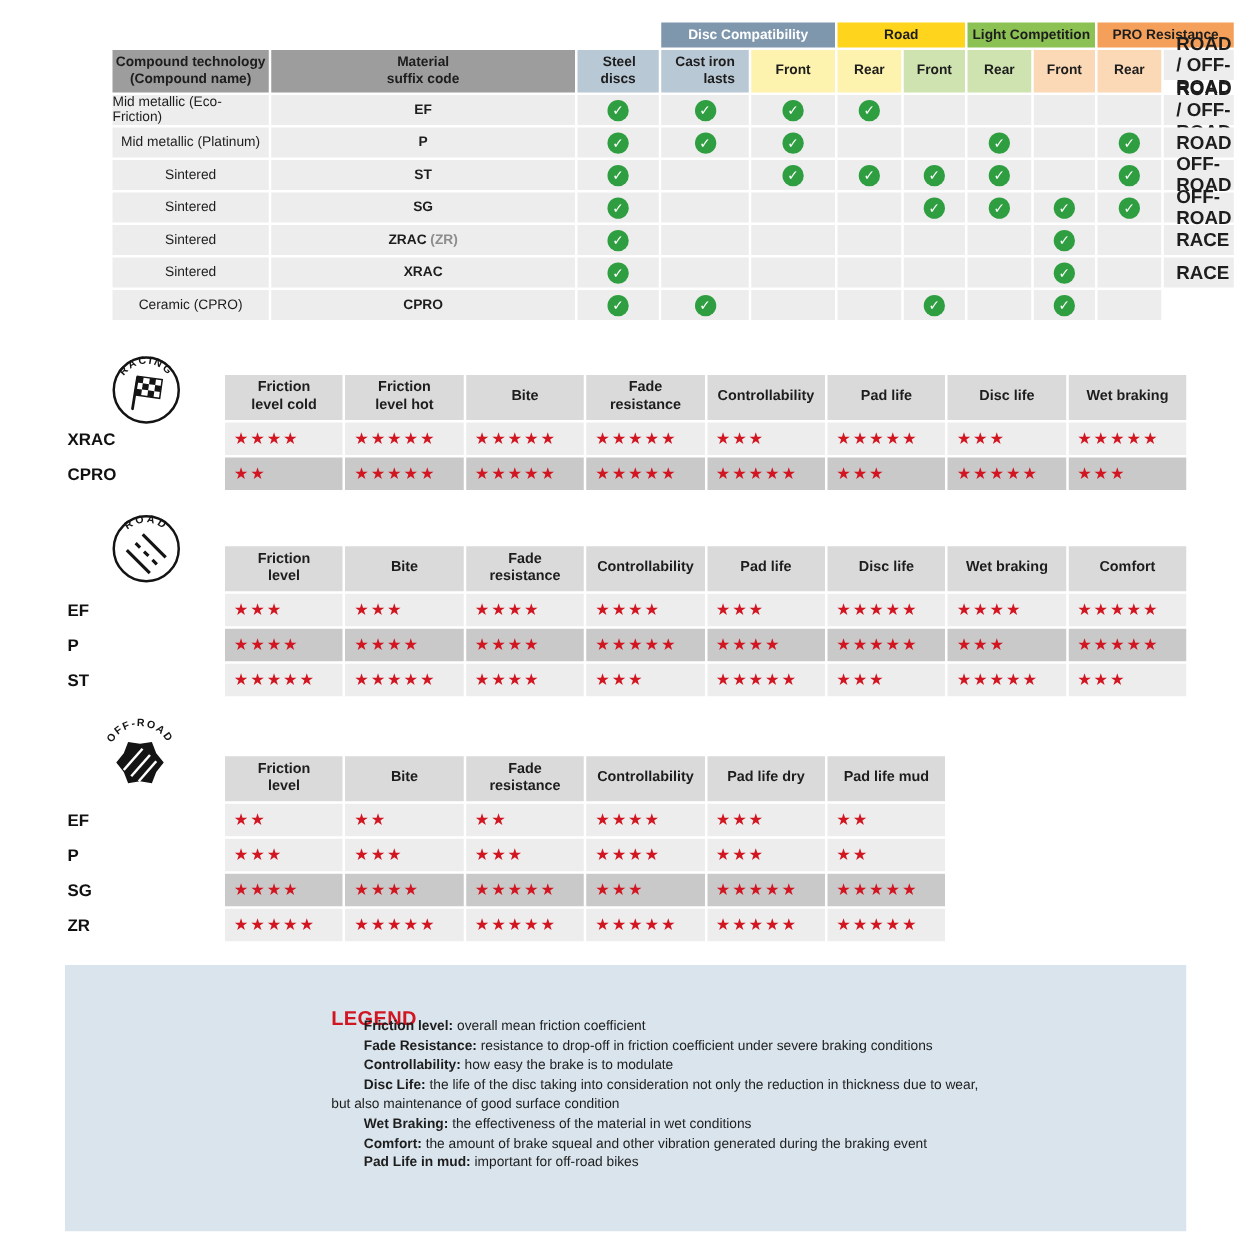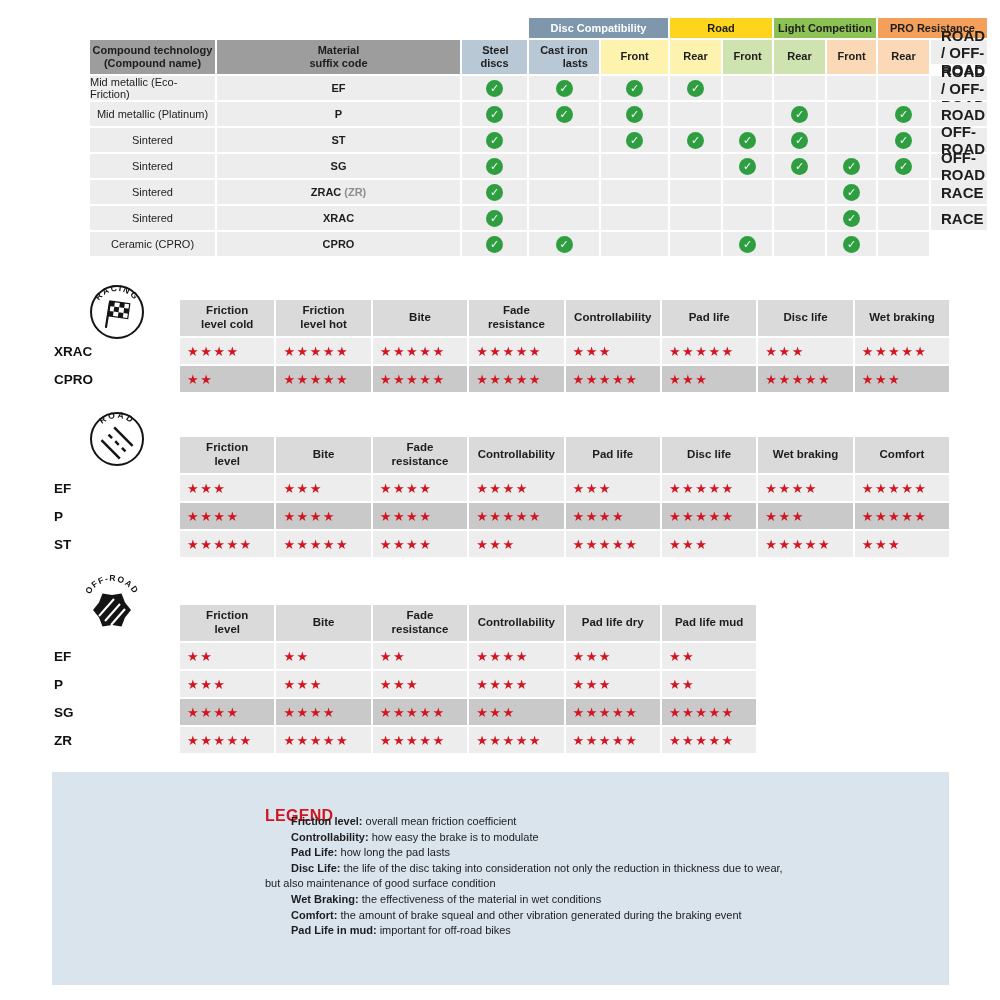--- a/index.html
+++ b/index.html
@@ -388,22 +388,22 @@
       <div class="st-cell light">★★★★★</div>
       <div class="st-cell light">★★★★★</div>
       <div class="st-cell light">★★★★★</div>
       <div class="st-cell light">★★★★★</div>
     </div>
 
   <div class="legend">
     <div class="lg-title">LEGEND</div>
     <div class="lg-entries" id="legend-entries">
         <div class="lg-line"><span class="lg-term">Friction level:</span> <span class="lg-desc">overall mean friction coefficient</span></div>
+        <div class="lg-line"><span class="lg-term">Fade Resistance:</span> <span class="lg-desc">resistance to drop-off in friction coefficient under severe braking conditions</span></div>
         <div class="lg-line"><span class="lg-term">Controllability:</span> <span class="lg-desc">how easy the brake is to modulate</span></div>
-        <div class="lg-line"><span class="lg-term">Pad Life:</span> <span class="lg-desc">how long the pad lasts</span></div>
         <div class="lg-line"><span class="lg-term">Disc Life:</span> <span class="lg-desc">the life of the disc taking into consideration not only the reduction in thickness due to wear,</span></div>
         <div class="lg-line"><span class="lg-desc">but also maintenance of good surface condition</span></div>
         <div class="lg-line"><span class="lg-term">Wet Braking:</span> <span class="lg-desc">the effectiveness of the material in wet conditions</span></div>
         <div class="lg-line"><span class="lg-term">Comfort:</span> <span class="lg-desc">the amount of brake squeal and other vibration generated during the braking event</span></div>
         <div class="lg-line"><span class="lg-term">Pad Life in mud:</span> <span class="lg-desc">important for off-road bikes</span></div>
       </div>
   </div>
 
 </div>
 

